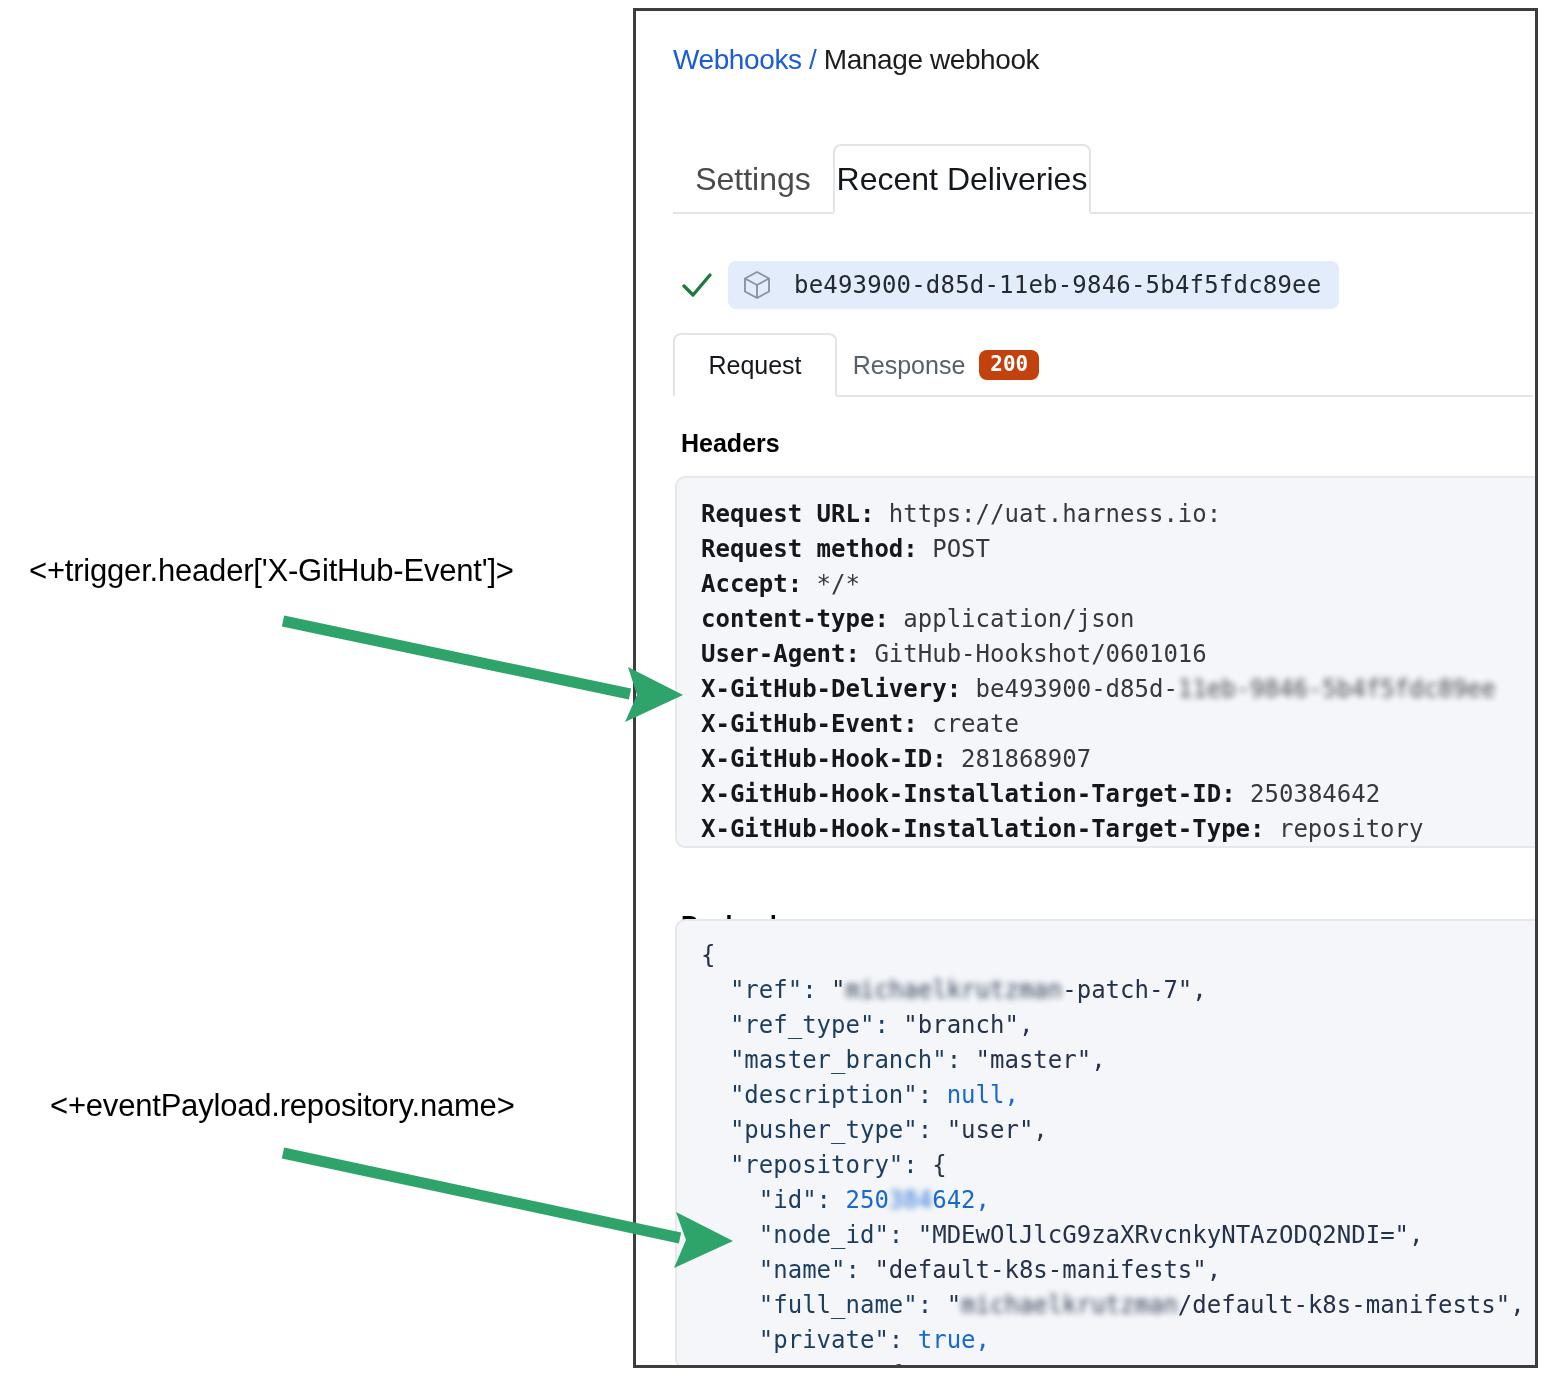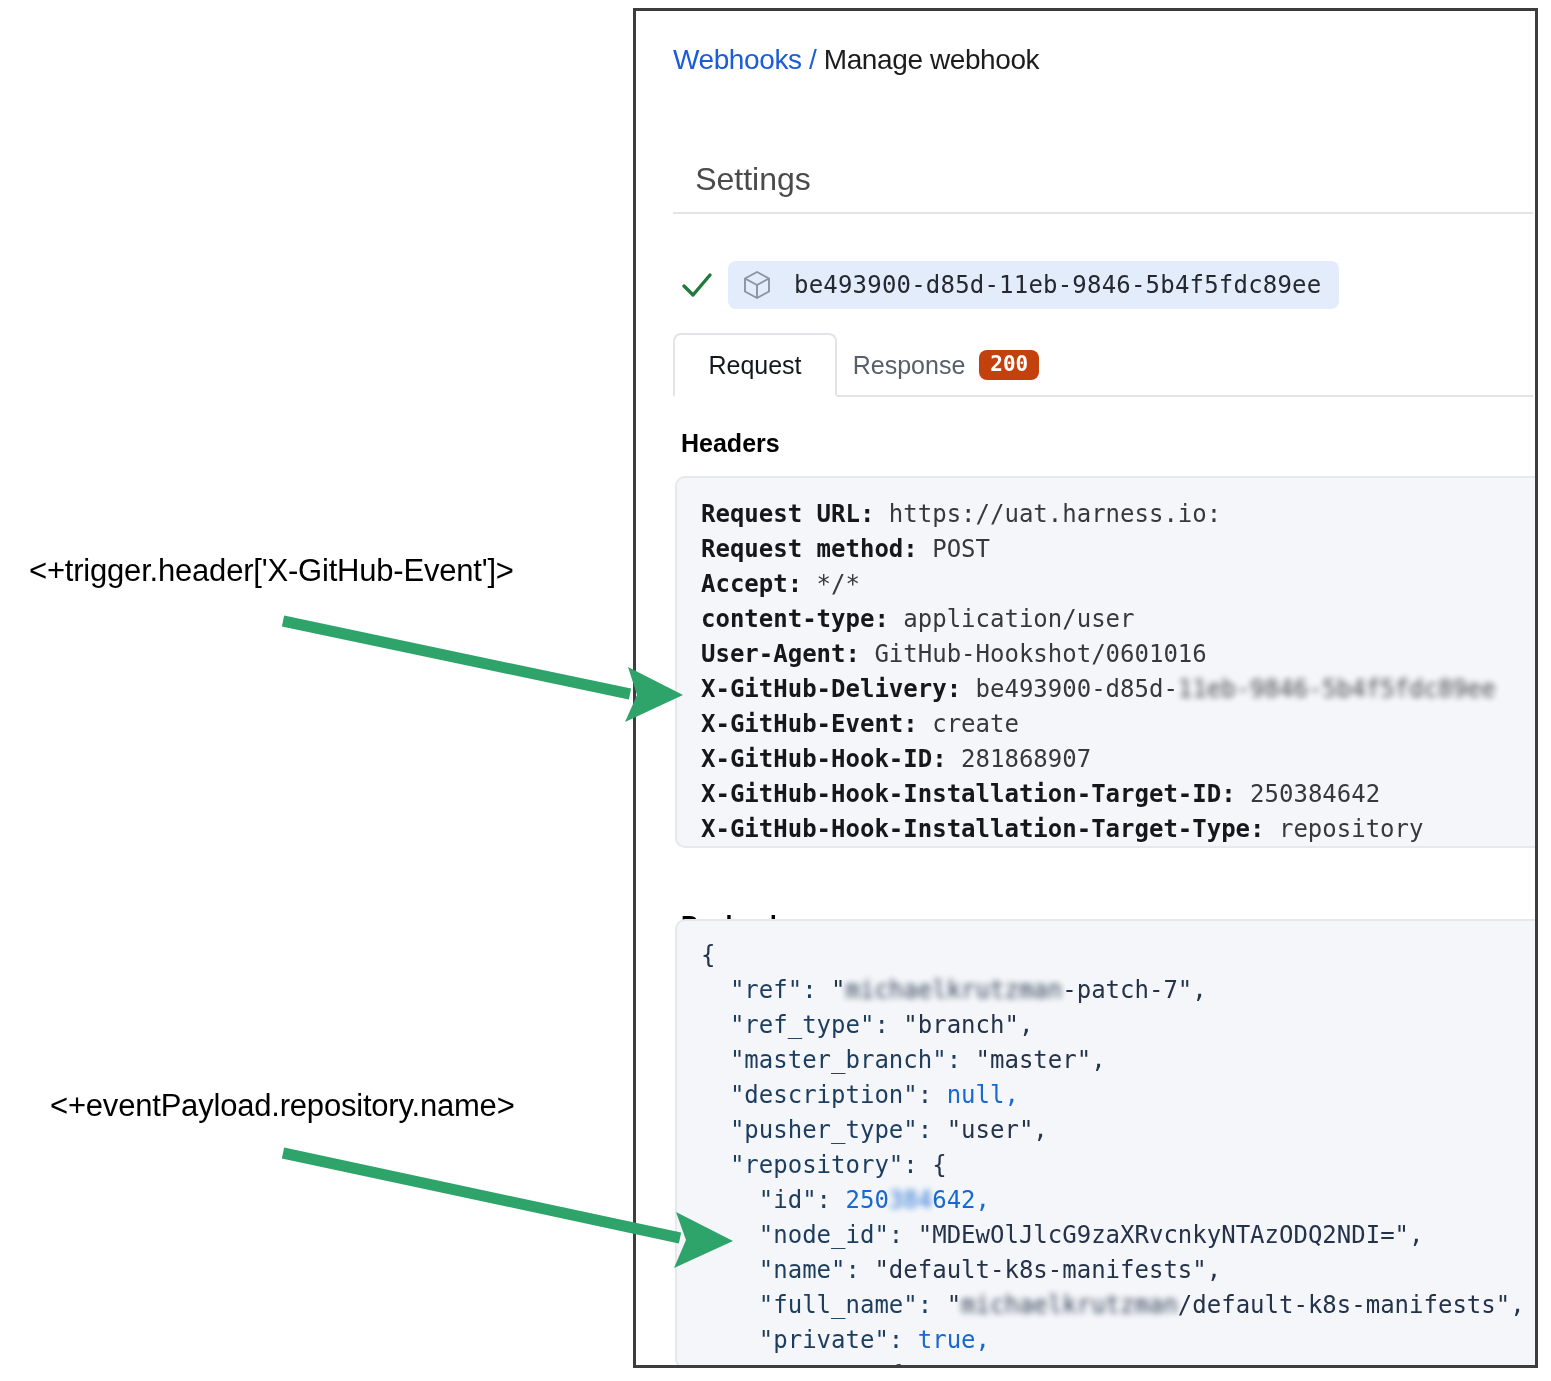--- a/index.html
+++ b/index.html
@@ -270,20 +270,21 @@
   <div class="panel-inner">
 
     <div id="breadcrumb">
       <span class="crumb-link">Webhooks</span>
       <span class="crumb-sep">/</span>
       <span class="crumb-current">Manage webhook</span>
     </div>
 
     <div id="tabstrip-main">
       <div class="tab-main" id="tab-settings">Settings</div>
+      <div class="tab-main active" id="tab-recent-deliveries">Recent Deliveries</div>
     </div>
 
     <div id="delivery-row">
       <svg id="delivery-check" viewBox="0 0 34 34">
         <path d="M4 18 L13 27 L30 7" fill="none" stroke="#1f7a3d" stroke-width="3.4" stroke-linecap="round" stroke-linejoin="round"></path>
       </svg>
       <div id="delivery-id-chip">
         <svg id="delivery-cube-icon" viewBox="0 0 30 30">
           <path d="M15 2 L27 8.5 L27 21.5 L15 28 L3 21.5 L3 8.5 Z" fill="none" stroke="#8a93a0" stroke-width="1.9" stroke-linejoin="round"></path>
           <path d="M3 8.5 L15 15 L27 8.5" fill="none" stroke="#8a93a0" stroke-width="1.9" stroke-linejoin="round"></path>
@@ -299,21 +300,21 @@
         <span>Response</span>
         <span id="response-status-badge">200</span>
       </div>
     </div>
 
     <div class="section-label" id="label-headers">Headers</div>
     <div class="code-box" id="headers-box">
         <div class="code-line"><span class="hdr-key">Request URL: </span><span class="hdr-val">https://uat.harness.io:</span></div>
         <div class="code-line"><span class="hdr-key">Request method: </span><span class="hdr-val">POST</span></div>
         <div class="code-line"><span class="hdr-key">Accept: </span><span class="hdr-val">*/*</span></div>
-        <div class="code-line"><span class="hdr-key">content-type: </span><span class="hdr-val">application/user</span></div>
+        <div class="code-line"><span class="hdr-key">content-type: </span><span class="hdr-val">application/json</span></div>
         <div class="code-line"><span class="hdr-key">User-Agent: </span><span class="hdr-val">GitHub-Hookshot/0601016</span></div>
         <div class="code-line"><span class="hdr-key">X-GitHub-Delivery: </span><span class="hdr-val">be493900-d85d-</span><span class="hdr-val redacted">11eb-9846-5b4f5fdc89ee</span></div>
         <div class="code-line"><span class="hdr-key">X-GitHub-Event: </span><span class="hdr-val">create</span></div>
         <div class="code-line"><span class="hdr-key">X-GitHub-Hook-ID: </span><span class="hdr-val">281868907</span></div>
         <div class="code-line"><span class="hdr-key">X-GitHub-Hook-Installation-Target-ID: </span><span class="hdr-val">250384642</span></div>
         <div class="code-line"><span class="hdr-key">X-GitHub-Hook-Installation-Target-Type: </span><span class="hdr-val">repository</span></div>
       </div>
 
     <div class="section-label" id="label-payload">Payload</div>
     <div class="code-box" id="payload-box">

